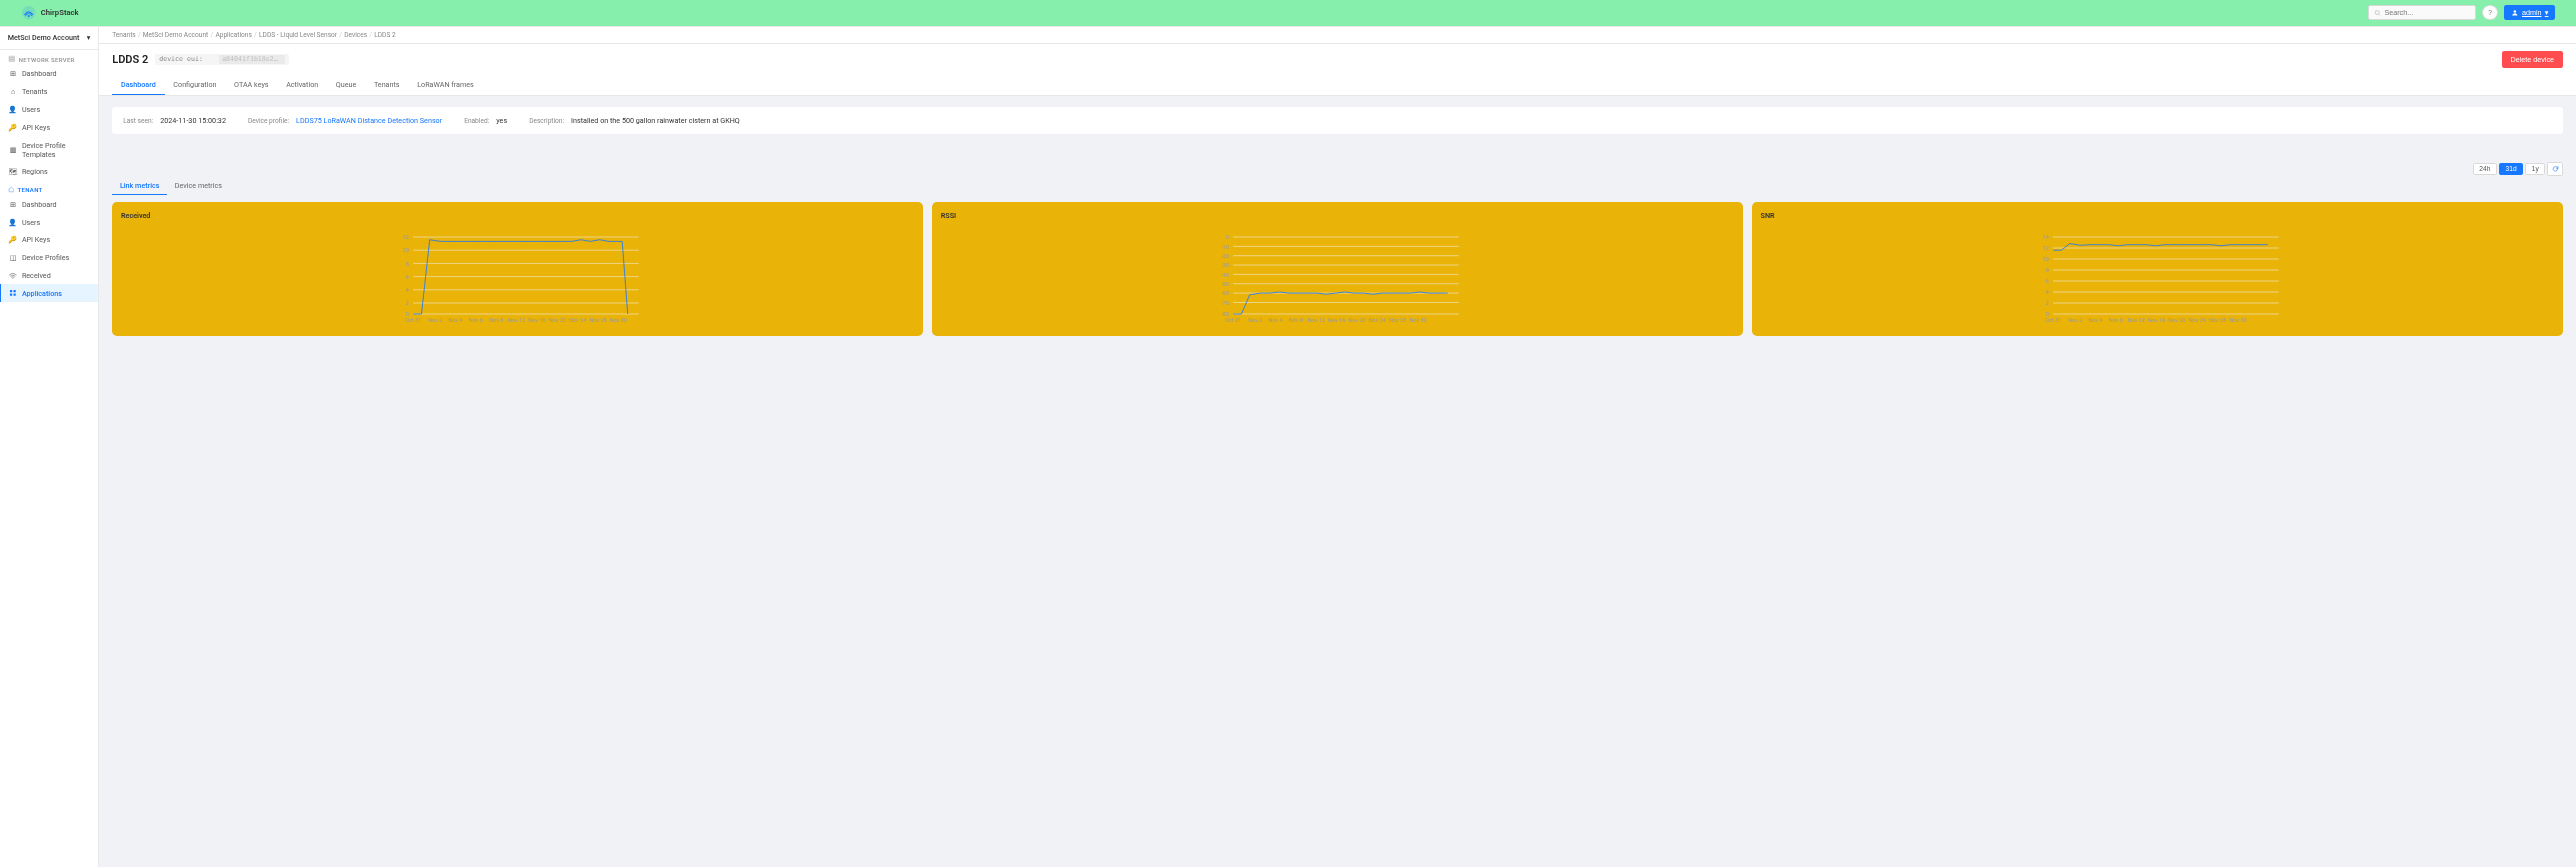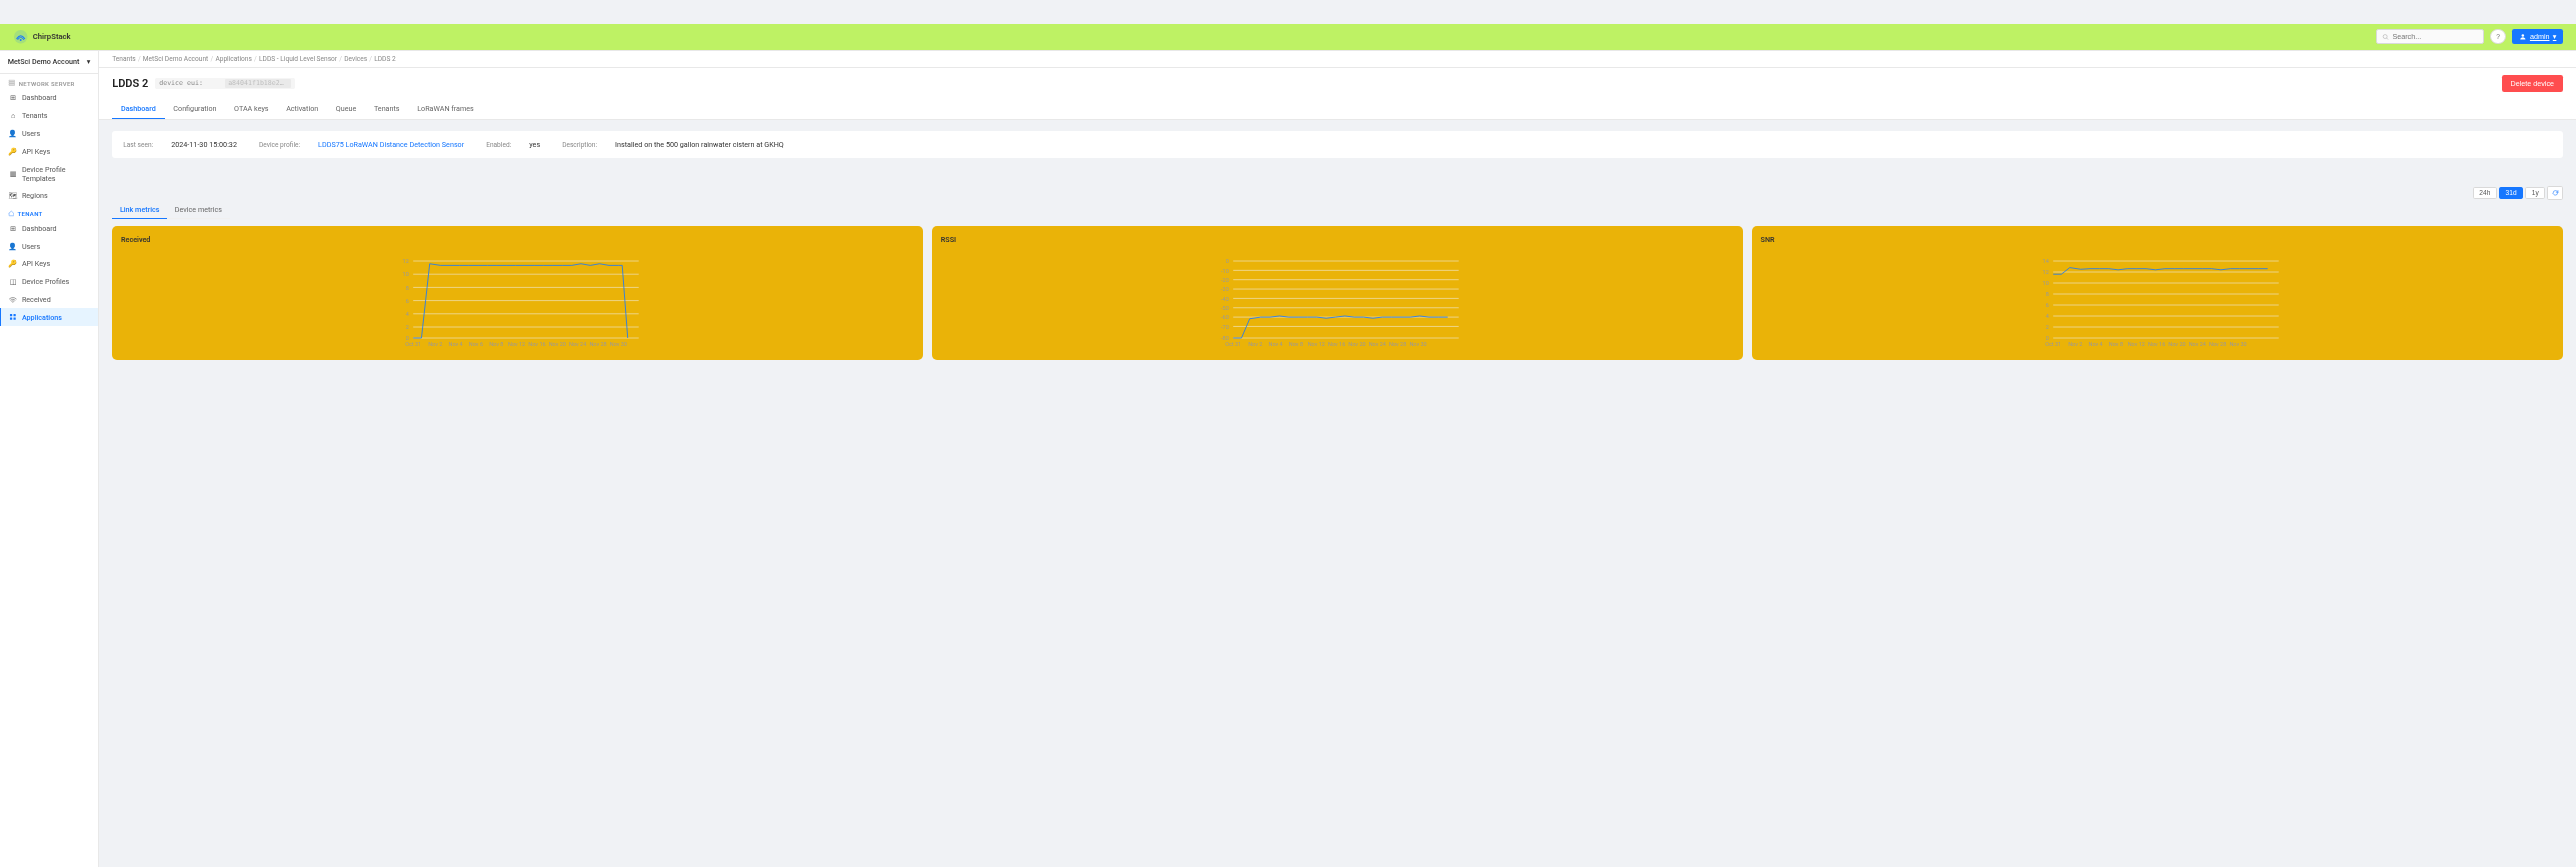--- a/index.html
+++ b/index.html
@@ -1,19 +1,19 @@
 <!DOCTYPE html>
 <html style="font-size:8.8px"><head>
   <meta charset="utf-8">
   <style>
     * { box-sizing: border-box; margin: 0; padding: 0; }
     body { font-family: -apple-system, BlinkMacSystemFont, 'Segoe UI', Roboto, sans-serif; font-size: 7.2px; background: #f0f2f5; color: #333; display: flex; flex-direction: column; height: 100vh; overflow: hidden; }
 
     
-    .topbar { display: flex; align-items: center; justify-content: space-between; background: #bef264; height: 26.5px; padding: 0 13px; border-bottom: 0.6px solid #e8e8e8; flex-shrink: 0; margin-top: 24px; }
+    .topbar { display: flex; align-items: center; justify-content: space-between; background: #86efac; height: 26.5px; padding: 0 21px; border-bottom: 0.6px solid #e8e8e8; flex-shrink: 0; }
     .topbar-logo { display: flex; align-items: center; gap: 4.4px; font-weight: 600; font-size: 7.7px; color: #333; }
     .topbar-logo svg { width: 15.4px; height: 15.4px; }
     .topbar-right { display: flex; align-items: center; gap: 6.6px; }
     .search-box { display: flex; align-items: center; border: 0.6px solid #d9d9d9; border-radius: 2.2px; padding: 2.2px 5.5px; gap: 3.3px; width: 108px; background: #fafafa; }
     .search-box input { border: none; background: transparent; outline: none; font-size: 7.2px; color: #666; width: 100%; }
     .help-btn { width: 15.4px; height: 15.4px; border-radius: 50%; border: 0.6px solid #d9d9d9; background: #fff; display: flex; align-items: center; justify-content: center; cursor: pointer; font-size: 6.6px; color: #666; }
     .user-btn { display: flex; align-items: center; gap: 3.3px; background: #1677ff; color: #fff; border: none; border-radius: 2.2px; padding: 2.8px 6.6px; cursor: pointer; font-size: 7.2px; text-decoration: underline; }
 
     
     .layout { display: flex; flex: 1; overflow: hidden; }
@@ -42,21 +42,21 @@
     
     .tabs { display: flex; gap: 0; }
     .tab { padding: 5.5px 8.8px; cursor: pointer; font-size: 7.2px; color: #666; border-bottom: 1.1px solid transparent; transition: color 0.15s; white-space: nowrap; }
     .tab.active { color: #1677ff; border-bottom-color: #1677ff; font-weight: 500; }
 
     
     .content { flex: 1; overflow-y: auto; padding: 11px 13.2px; }
 
     
     .info-row { background: #fff; border-radius: 3.3px; padding: 8.8px 11px; margin-bottom: 8.8px; display: flex; gap: 22px; flex-wrap: wrap; }
-    .info-item { display: flex; gap: 18px; align-items: baseline; }
+    .info-item { display: flex; gap: 7px; align-items: baseline; }
     .info-label { font-size: 6.6px; color: #888; white-space: nowrap; }
     .info-value { font-size: 7.2px; color: #333; }
     .info-value.link { color: #1677ff; cursor: pointer; text-decoration: none; }
     .metrics-tabs { display: flex; gap: 0; border-bottom: 1.1px solid #f0f0f0; }
     .metrics-tab { padding: 4.4px 7.7px; cursor: pointer; font-size: 7.2px; color: #666; border-bottom: 1.1px solid transparent; margin-bottom: -1.1px; margin-top: 34px; }
     .metrics-tab.active { color: #1677ff; border-bottom-color: #1677ff; font-weight: 500; }
     .time-selector { display: flex; align-items: center; gap: 2.2px; }
     .time-btn { padding: 1.7px 5.5px; border: 0.6px solid #d9d9d9; background: #fff; border-radius: 1.7px; cursor: pointer; font-size: 6.6px; color: #555; }
     .time-btn.active { background: #1677ff; color: #fff; border-color: #1677ff; }
     .time-btn.refresh { width: 15.4px; padding: 1.7px 3.3px; display: flex; align-items: center; justify-content: center; }
@@ -206,21 +206,21 @@
       <span class="sep">/</span>
       <span>LDDS 2</span>
     </div>
 
     <div class="page-header">
       <div class="page-header-top">
         <div class="page-title-area">
           <h1 class="page-title">LDDS 2</h1>
           <span class="device-eui">
             <span>device eui:</span>
-            <span style="background:#e0e0e0; border-radius:1.1px; padding:0.6px 3.3px; margin-left:18px; font-size:6.6px; color:#888; display:inline-block; width:66px; overflow:hidden; text-overflow:ellipsis; white-space:nowrap; vertical-align:middle; opacity:0.5">a84041f1b18e2cd2</span>
+            <span style="background:#e0e0e0; border-radius:1.1px; padding:0.6px 3.3px; margin-left:12px; font-size:6.6px; color:#888; display:inline-block; width:66px; overflow:hidden; text-overflow:ellipsis; white-space:nowrap; vertical-align:middle; opacity:0.5">a84041f1b18e2cd2</span>
           </span>
         </div>
         <button class="delete-btn">Delete device</button>
       </div>
 
       <div class="tabs">
         <div class="tab active">Dashboard</div>
         <div class="tab">Configuration</div>
         <div class="tab">OTAA keys</div>
         <div class="tab">Activation</div>

